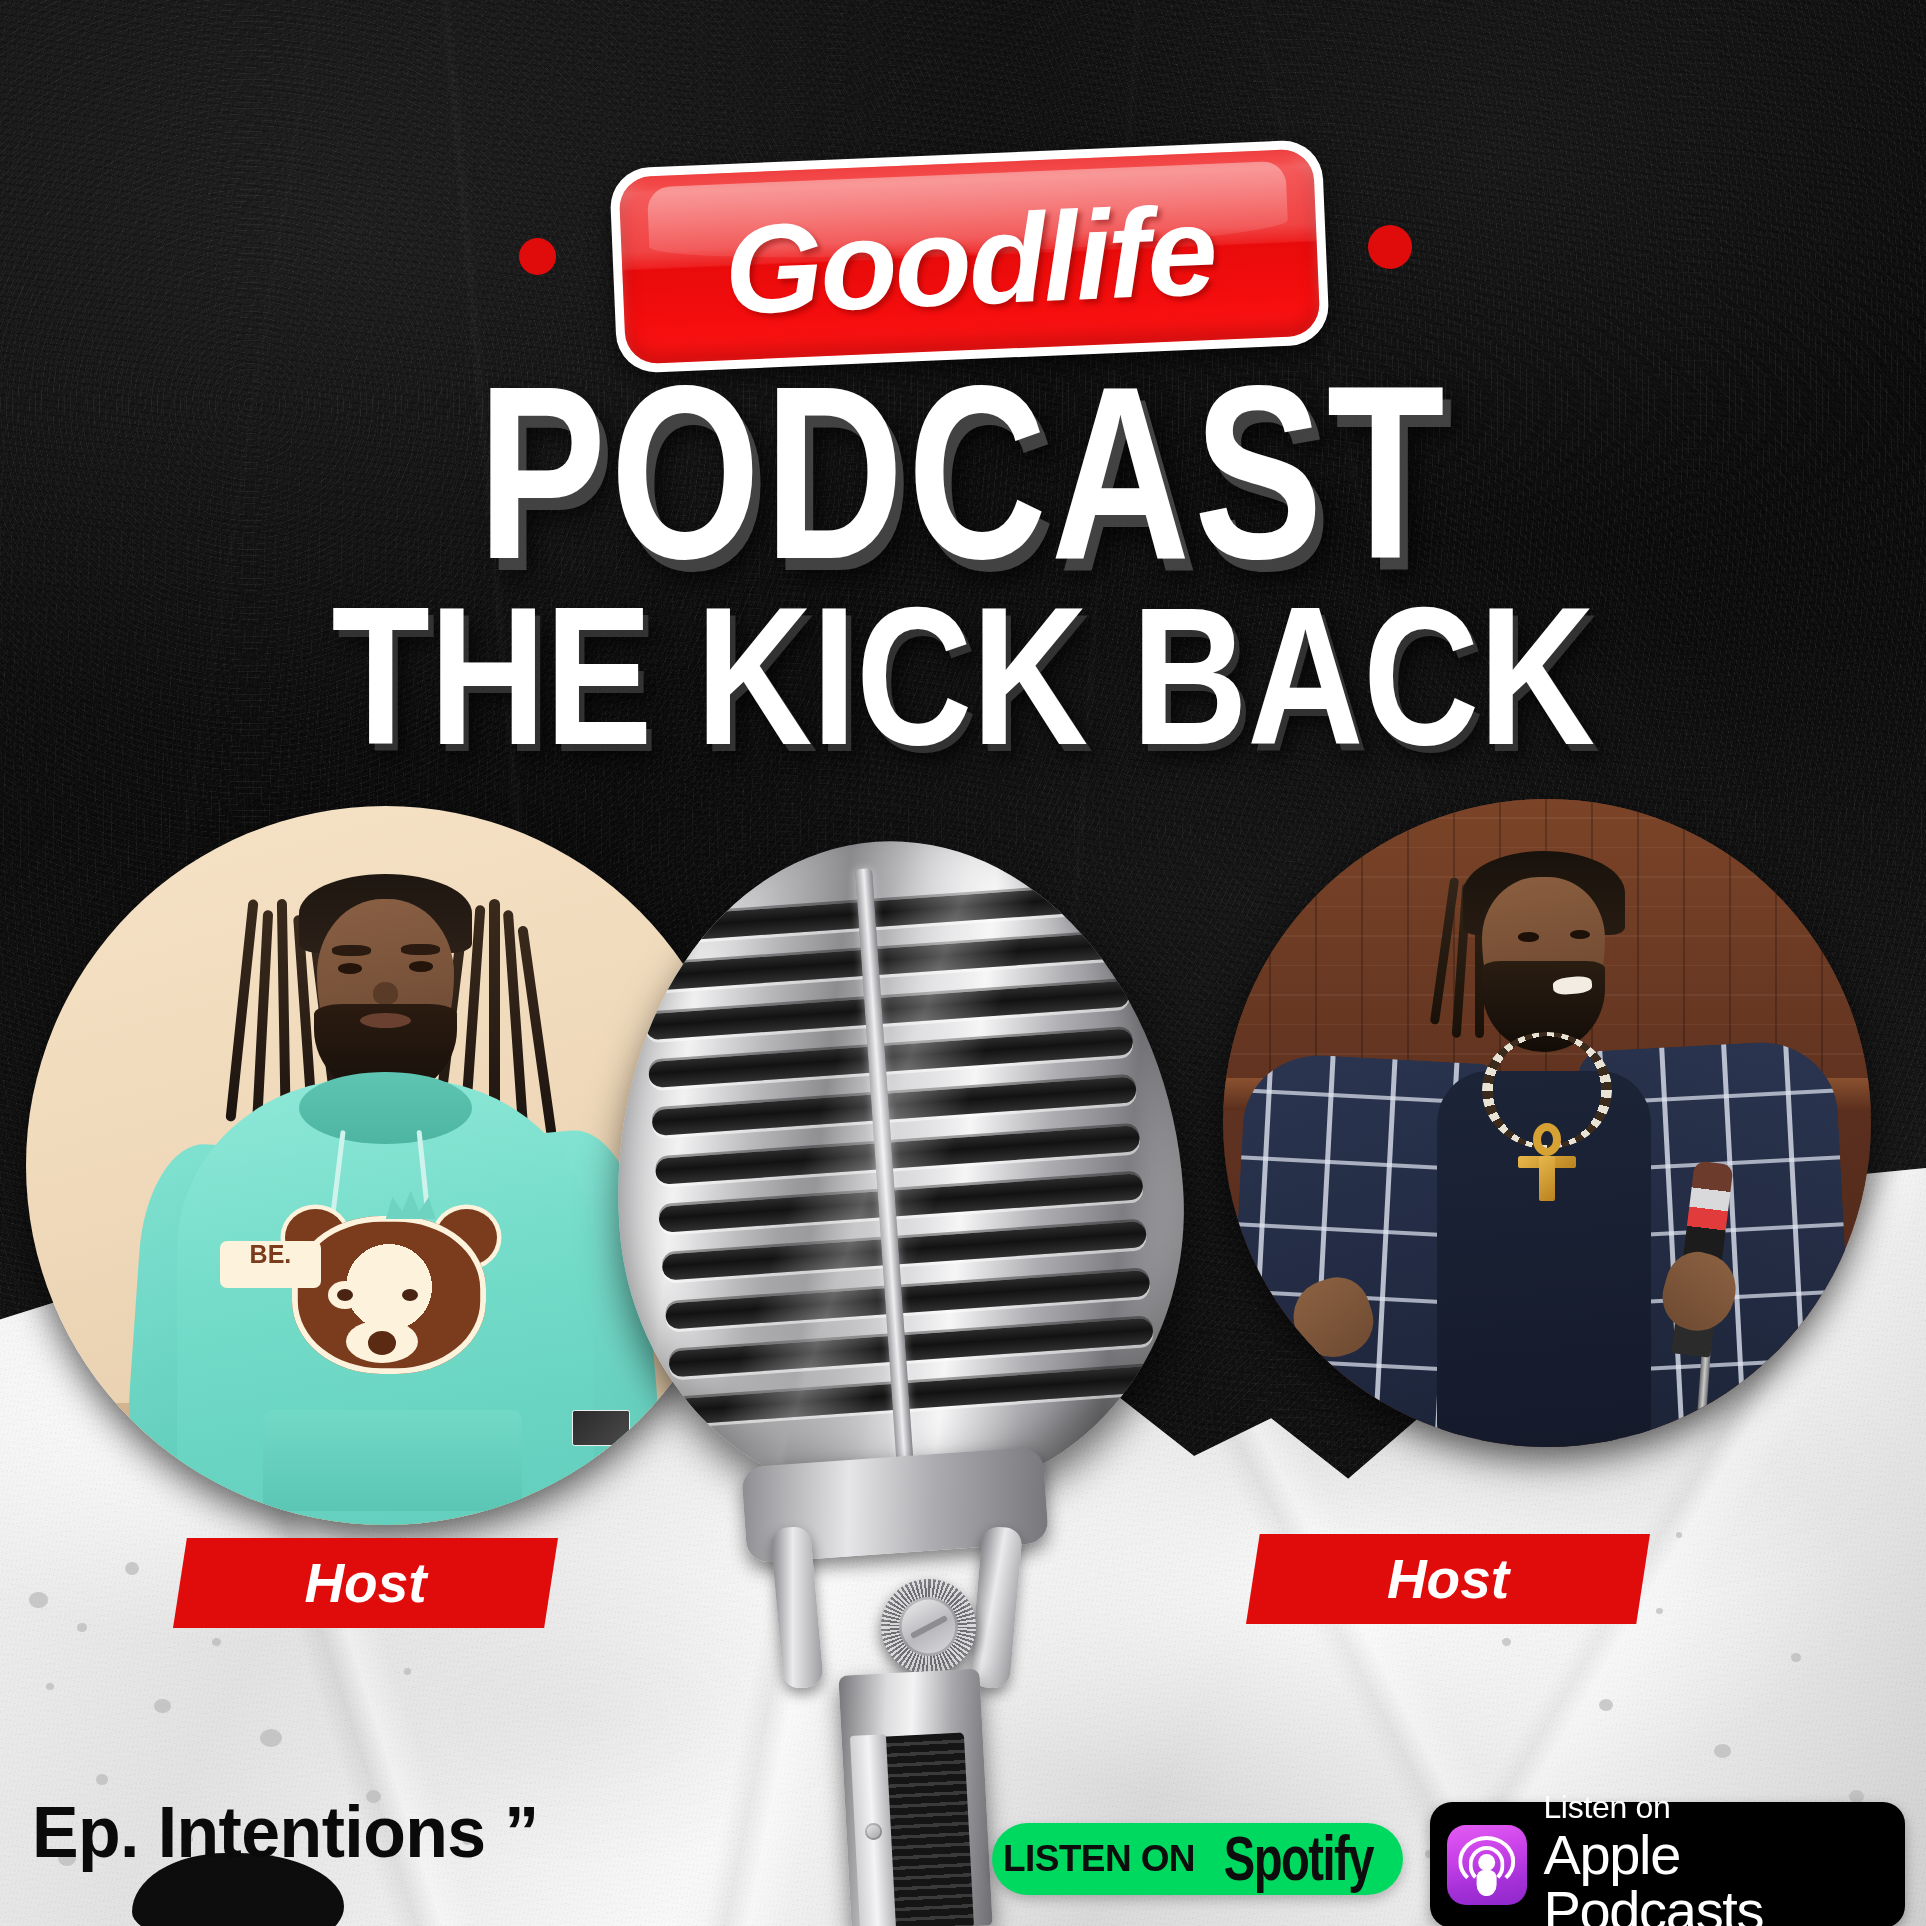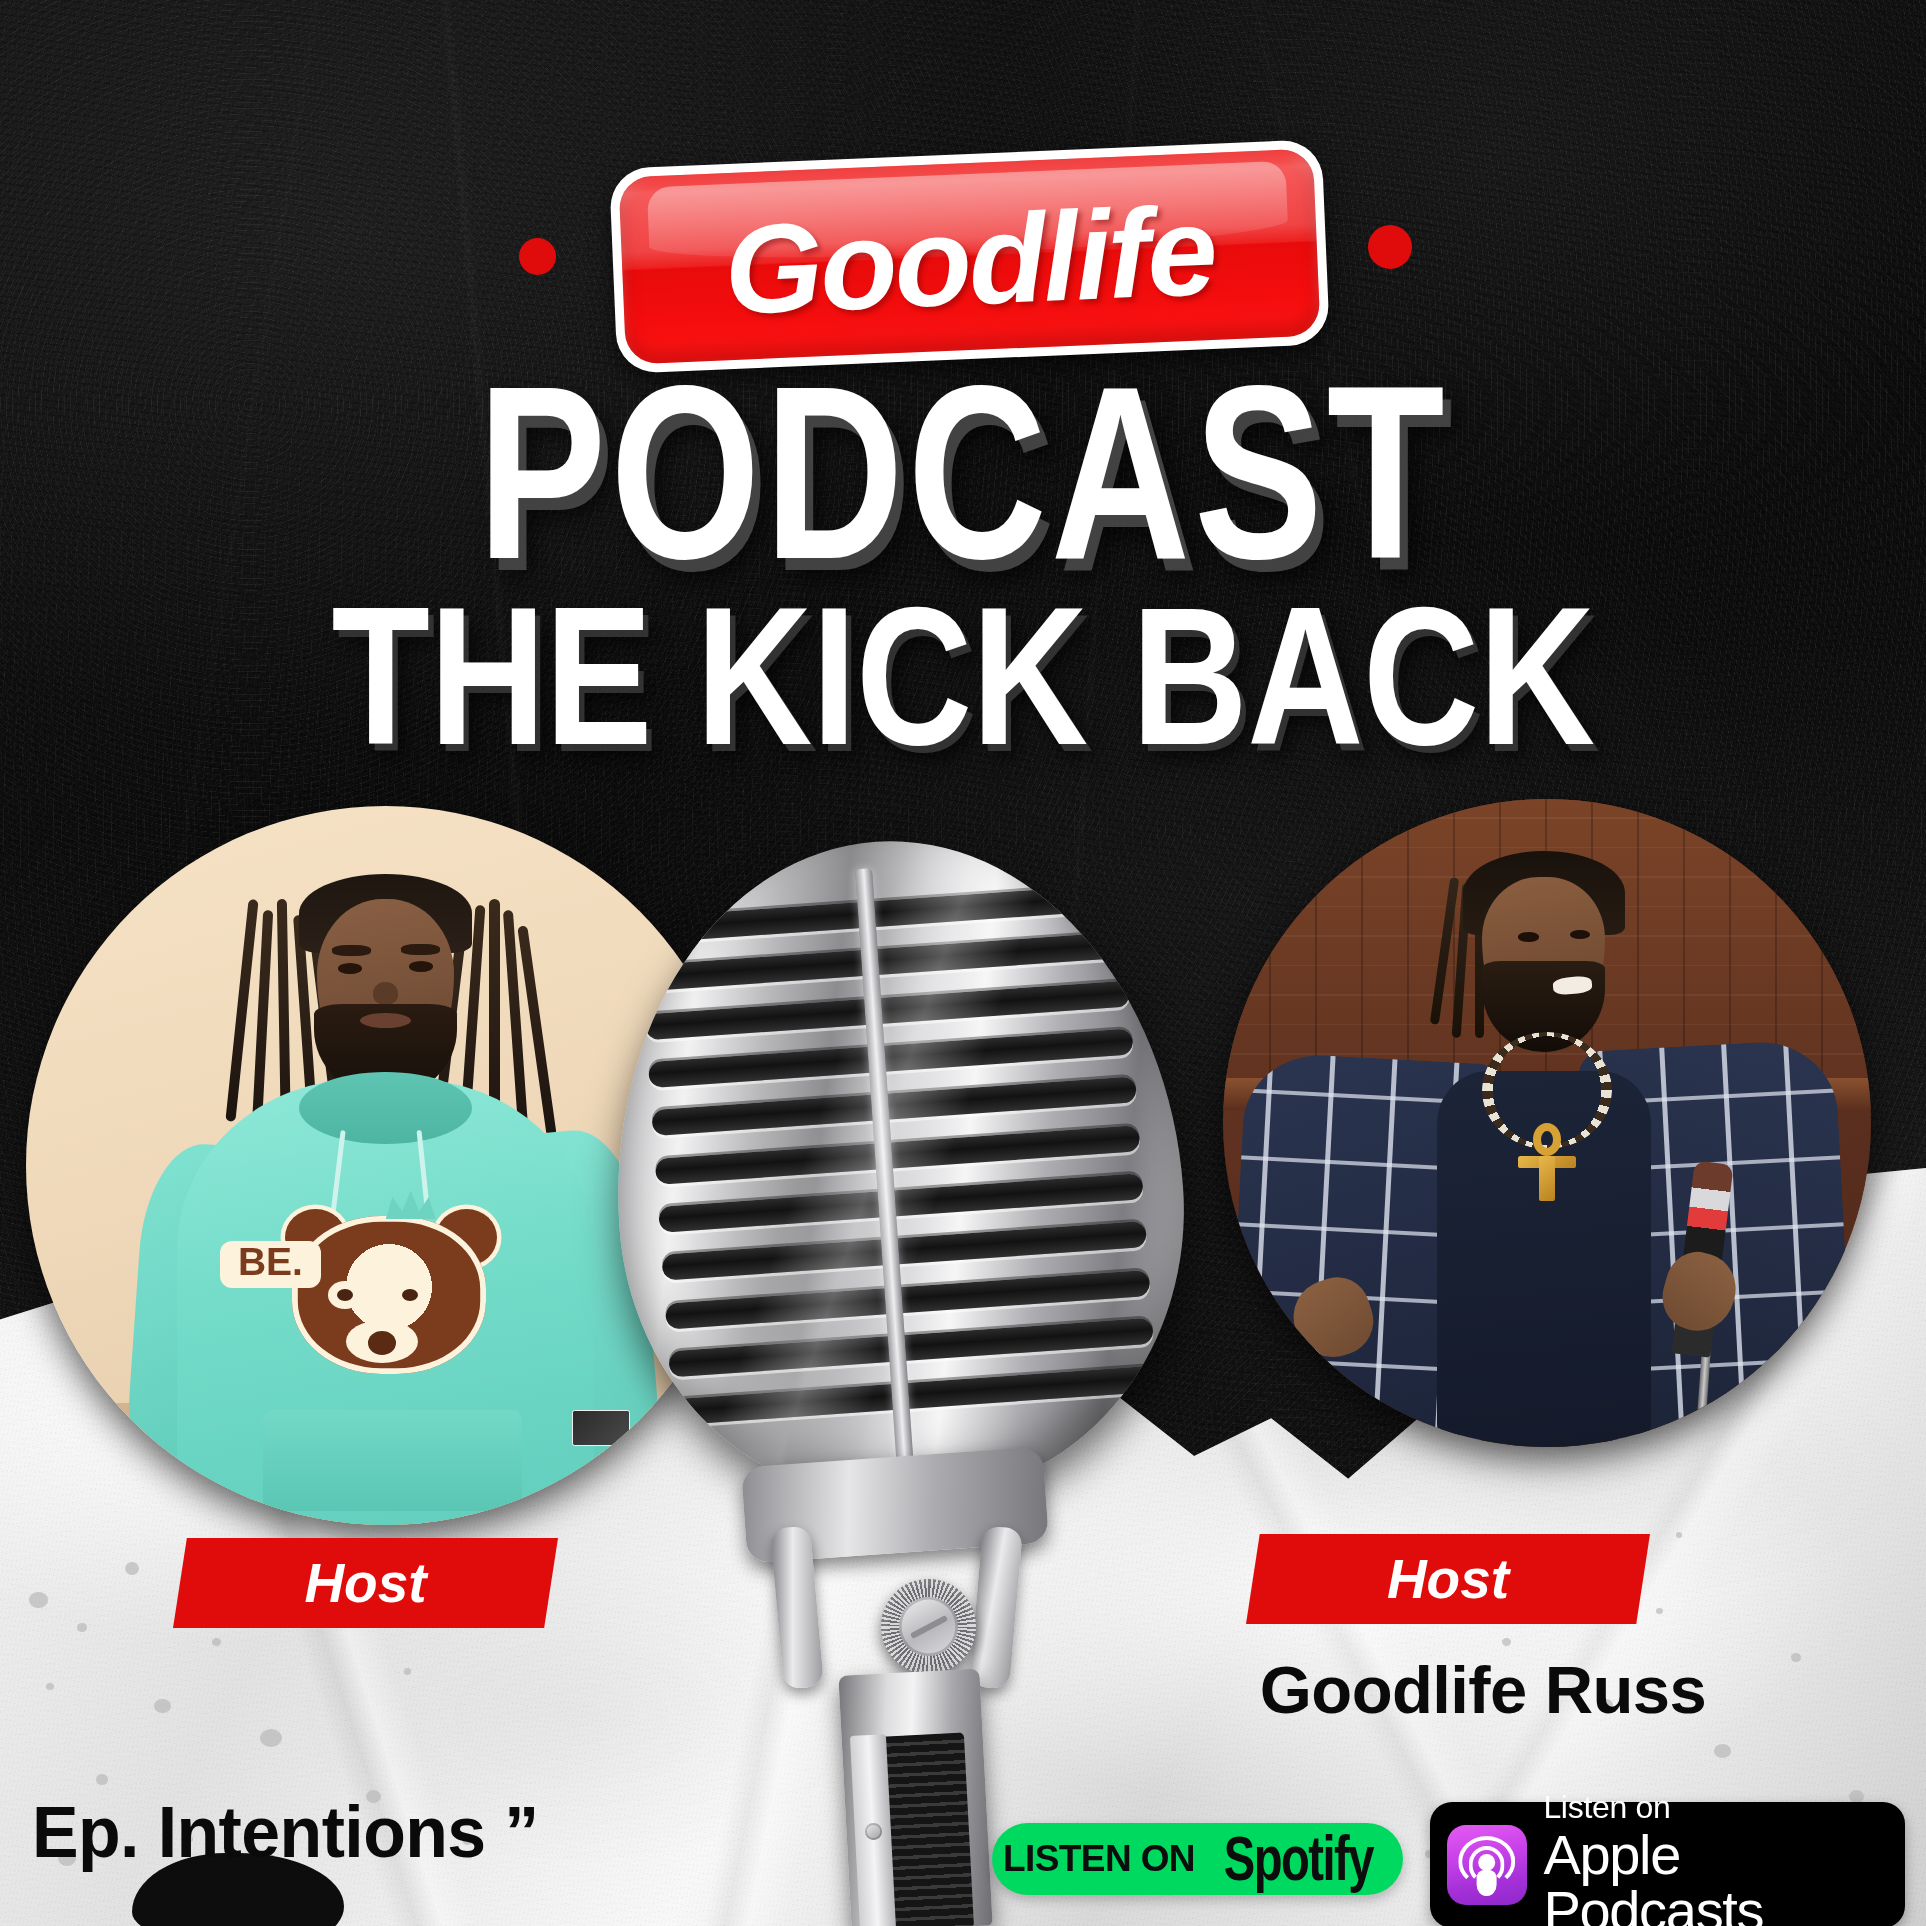--- a/index.html
+++ b/index.html
@@ -197,22 +197,22 @@
   .pl-ear.a{left:36%;top:56%;}
   .pl-ear.b{left:57%;top:56%;}
   .pl-bear-eye{position:absolute;width:4.8%;height:4%;background:#fdf3dc;border-radius:50%;}
   .pl-bear-eye::after{content:"";position:absolute;left:26%;top:28%;width:48%;height:44%;background:#4a2412;border-radius:50%;}
   .pl-bear-eye.a{left:42%;top:66%;}
   .pl-bear-eye.b{left:51%;top:66%;}
   .pl-bear-snout{position:absolute;left:44.5%;top:71.5%;width:10%;height:6%;background:#fdf3dc;border-radius:50%;}
   .pl-bear-nose{position:absolute;left:47.5%;top:73%;width:4%;height:3.4%;background:#5a2a12;border-radius:50%;}
   .pl-crown{position:absolute;left:50%;top:53.5%;width:7%;height:4%;background:#6fd3c1;
     clip-path:polygon(0 100%,14% 22%,33% 72%,50% 0,67% 72%,86% 22%,100% 100%);}
-  .pl-be{position:absolute;left:27%;top:60.5%;width:14%;height:6.5%;background:#fdf3dc;border-radius:12px;
-    color:#7b3b1d;font-weight:bold;font-size:39px;line-height:1.1;text-align:center;}
+  .pl-be{position:absolute;left:27%;top:60.5%;width:14%;height:6.5%;background:#fdf3dc;border-radius:7px;
+    color:#7b3b1d;font-weight:bold;font-size:25px;line-height:1.1;text-align:center;}
   .pl-tag{position:absolute;right:16%;bottom:11%;width:8%;height:5%;
     background:linear-gradient(135deg,#2a2a2a,#4a4a4a);border-radius:2.6px;border:1.3px solid #efefef;}
   .pl-sig{position:absolute;right:12%;top:53%;color:#b78f6f;font-size:22px;font-style:italic;transform:rotate(-8deg);}
 
   
   .pr-bg{position:absolute;inset:0;background:linear-gradient(170deg,#6d3b23 0%,#5d3020 50%,#4a2618 100%);}
   .pr-panel{position:absolute;left:0;right:0;top:0;height:44%;
     background:
       repeating-linear-gradient(90deg, rgba(0,0,0,.22) 0 1.9px, transparent 1.9px 46px),
       repeating-linear-gradient(0deg, rgba(255,255,255,.05) 0 1.3px, transparent 1.3px 29.5px),
@@ -580,21 +580,20 @@
     <div class="mic-screw"></div>
   </div>
 
   <div class="host-badge host-left">
     <span>Host</span>
   </div>
 
   <div class="host-badge host-right">
     <span>Host</span>
   </div>
-  <div class="host-name name-right">Goodlife Russ</div>
 
   <div class="episode">Ep. Intentions ”</div>
 
   <div class="spotify-badge">
     <div class="sp-listen">LISTEN ON</div>
     <div class="sp-word">Spotify</div>
   </div>
 
   <div class="apple-badge">
     <div class="ap-icon">

